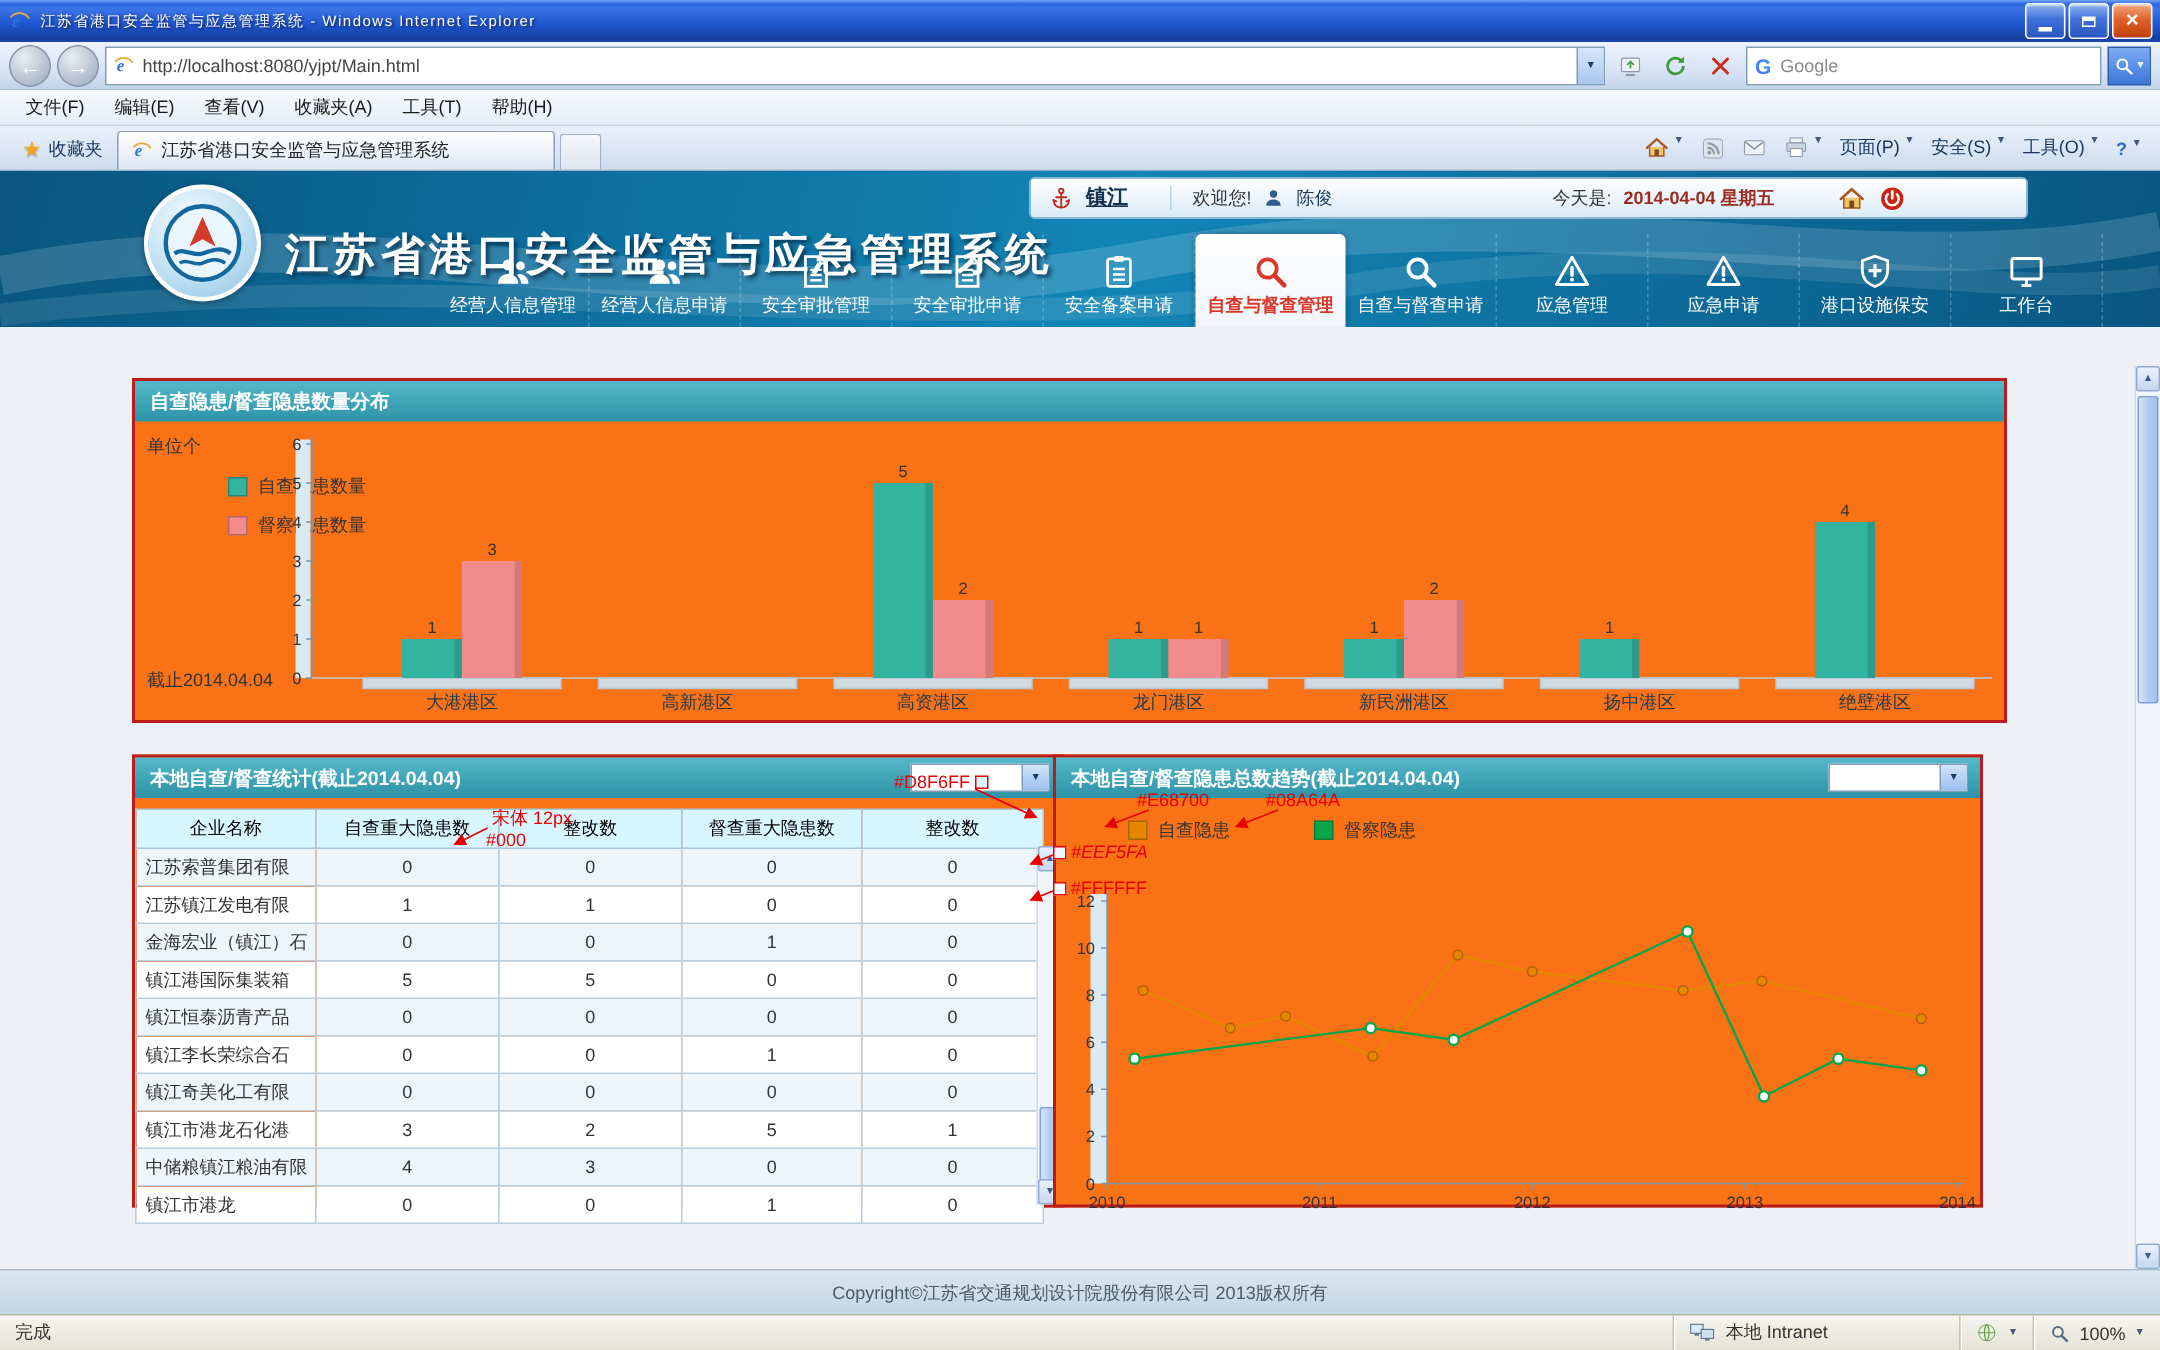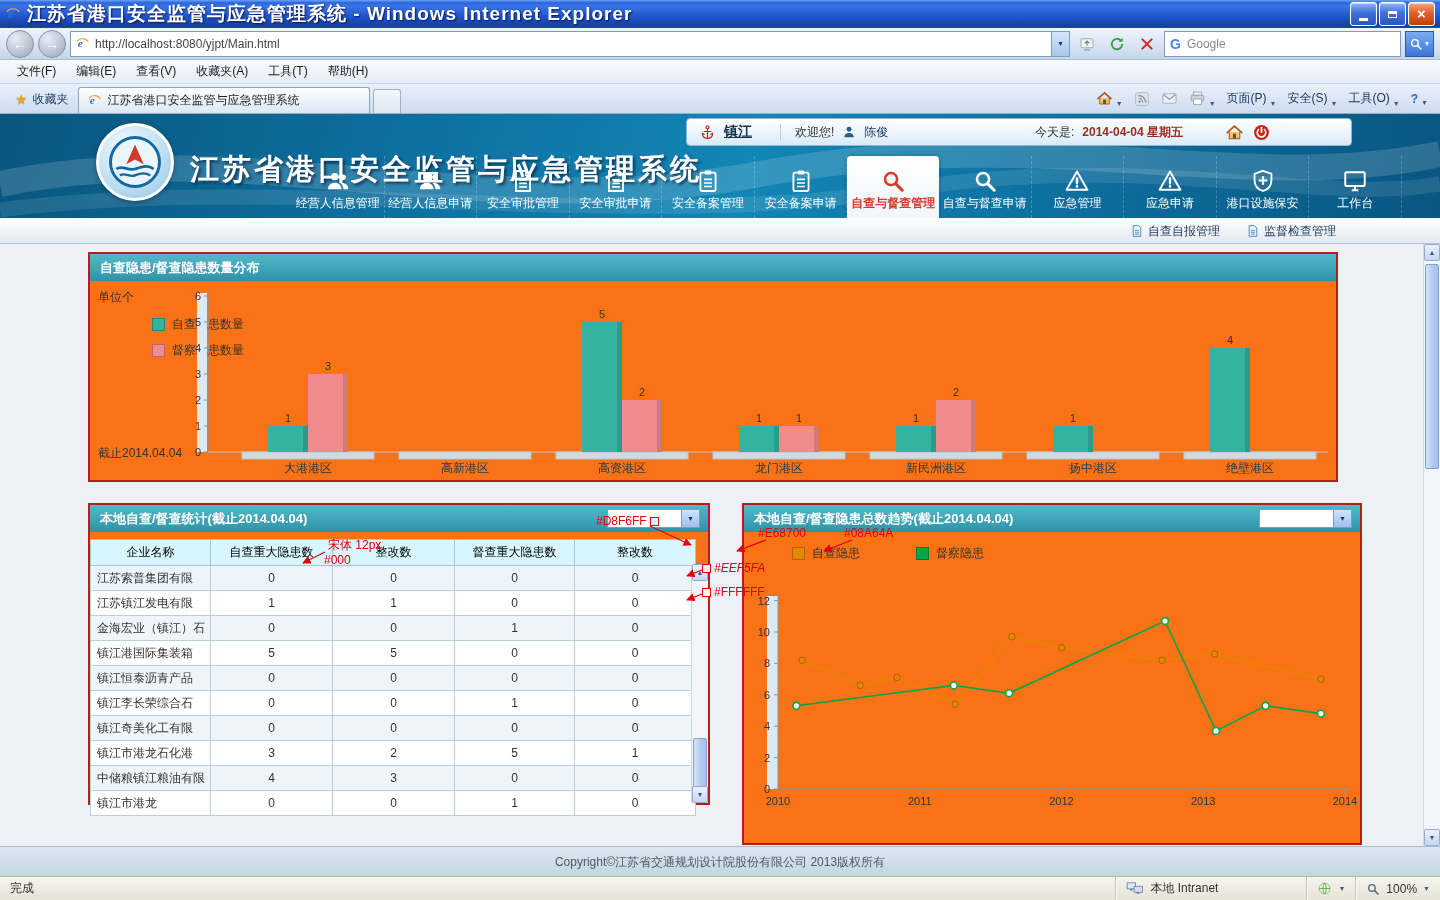--- a/index.html
+++ b/index.html
@@ -4,21 +4,21 @@
 <style>
   html,body{margin:0;padding:0;background:#3b3b3b;}
   #screen{position:relative;width:1440px;height:900px;overflow:hidden;background:#fff;
     font-family:"Liberation Sans","DejaVu Sans",sans-serif;font-size:12px;-webkit-font-smoothing:antialiased;}
   .ico svg{display:block;width:100%;height:100%;}
   .ico{display:inline-block;line-height:0;}
 
   
   .titlebar{position:absolute;left:0;top:0;width:1440px;height:28px;display:flex;align-items:center;padding:0 5px;box-sizing:border-box;
     background:linear-gradient(180deg,#6ea2f5 0%,#2a66dd 10%,#3a74e6 22%,#1e54cc 60%,#16409f 92%,#1a47ae 100%);}
-  .win-title{flex:1;margin-left:6px;color:#fff;font-size:19px;font-weight:bold;letter-spacing:1px;white-space:nowrap;overflow:hidden;
+  .win-title{flex:1;margin-left:6px;color:#fff;font-size:10px;font-weight:normal;letter-spacing:1px;white-space:nowrap;overflow:hidden;
     text-shadow:1px 1px 2px rgba(0,0,40,.75);}
   .win-btns{display:flex;gap:2px;}
   .win-btn{width:25px;height:22px;border:1px solid #fff;border-radius:3px;display:flex;align-items:center;justify-content:center;color:#fff;
     background:linear-gradient(180deg,#8fb4f5,#3e70d8 45%,#2a57c0);box-shadow:inset 0 1px 1px rgba(255,255,255,.6);}
   .win-btn.close{background:linear-gradient(180deg,#f0a67f,#e0622b 45%,#c03f06);}
   .glyph-min{width:9px;height:3px;background:#fff;margin-top:11px;}
   .glyph-restore{width:9px;height:7px;border:1px solid #fff;border-top-width:3px;box-sizing:border-box;}
   .glyph-close{font-size:15px;font-weight:bold;line-height:1;margin-top:-1px;}
 
   
@@ -47,21 +47,21 @@
   
   .cmdbar{position:absolute;top:84px;left:0;width:1440px;height:30px;box-sizing:border-box;display:flex;align-items:flex-end;padding:0 6px;
     background:linear-gradient(#e9f0fa,#cedcf0);border-bottom:1px solid #97adc8;}
   .fav-btn{display:flex;align-items:center;gap:5px;height:24px;padding:0 9px;margin-bottom:2px;color:#17365d;}
   .star-glyph{color:#f2a41d;font-size:14px;text-shadow:0 1px 1px rgba(120,70,0,.4);}
   .tab{display:flex;align-items:center;gap:6px;width:292px;height:26px;box-sizing:border-box;padding:0 8px;color:#222;
     background:linear-gradient(#fefefe,#eaf0f8 60%,#dde7f2);border:1px solid #8fa3bc;border-bottom:none;border-radius:3px 3px 0 0;}
   .tab-label{white-space:nowrap;overflow:hidden;}
   .tab-stub{width:26px;height:23px;background:linear-gradient(#f3f6fa,#dee6f1);border:1px solid #a2b2c6;border-bottom:none;border-radius:3px 3px 0 0;margin-left:3px;}
   .cmd-right{margin-left:auto;display:flex;align-items:center;gap:11px;padding-right:6px;height:100%;color:#17365d;}
-  .cmd-item{display:flex;align-items:flex-end;gap:3px;}
+  .cmd-item{display:flex;align-items:flex-start;gap:3px;}
   .dd-glyph{font-size:7px;color:#44597a;}
 
   
   .page{position:absolute;top:114px;left:0;width:1440px;height:762px;background:#edf1f6;overflow:hidden;}
 
   .banner{position:absolute;top:0;left:0;width:1440px;height:104px;overflow:hidden;
     background:linear-gradient(105deg,#09567f 0%,#0d6d9c 25%,#1286b6 52%,#0d6b9a 78%,#095681 100%);}
   .waves{position:absolute;left:0;top:0;width:1440px;height:104px;}
   .logo{position:absolute;left:96px;top:9px;width:78px;height:78px;border-radius:50%;border:3px solid #fff;box-sizing:border-box;
     background:radial-gradient(circle at 38% 30%,#f4fbff,#bfe0f2 55%,#8fc3e2);display:flex;align-items:center;justify-content:center;
@@ -90,21 +90,21 @@
   .subnav-item{display:flex;align-items:center;gap:4px;}
 
   .content{position:absolute;top:130px;left:0;width:1440px;height:602px;}
 
   .panel{position:absolute;background:#f97316;border:2px solid #b91c1c;box-sizing:border-box;}
   .panel-hd{position:relative;height:27px;line-height:27px;padding-left:10px;color:#fff;font-size:13px;font-weight:bold;
     background:linear-gradient(#55b8ca,#2d93a8);box-sizing:border-box;}
   .panel-body{position:relative;height:calc(100% - 27px);}
   #panel-bar{left:88px;top:8px;width:1250px;height:230px;}
   #panel-table{left:88px;top:259px;width:622px;height:302px;}
-  #panel-trend{left:742px;top:259px;width:620px;height:342px;}
+  #panel-trend{left:702px;top:259px;width:620px;height:302px;}
 
   .hdr-select{position:absolute;right:8px;top:4px;width:93px;height:19px;background:#fff;border:1px solid #7f9db9;display:flex;box-sizing:border-box;}
   .sel-text{flex:1;}
   .sel-btn{width:17px;height:100%;display:flex;align-items:center;justify-content:center;font-size:7px;color:#1c3a66;
     background:linear-gradient(#cfe3fb,#9cc0ee);border-left:1px solid #7f9db9;}
 
   .unit-label{position:absolute;left:8px;top:8px;color:#333;}
   .bar-legend{position:absolute;left:20px;top:35px;display:flex;flex-direction:column;gap:9px;color:#333;}
   .leg-row{display:flex;align-items:center;gap:7px;margin-left:42px;}
   .chip{width:13px;height:13px;border:1px solid rgba(0,0,0,.25);box-sizing:border-box;}
@@ -405,30 +405,20 @@
             <span class="nav-label">安全审批申请</span>
           </div>
           <div class="nav-item">
             <span class="ico nav-ico">
               <svg viewBox="0 0 24 24">
                 <rect x="5" y="4.2" width="14" height="17" rx="1.5" fill="none" stroke="currentColor" stroke-width="1.7"></rect>
                 <rect x="9" y="2.4" width="6" height="3.6" rx="1" fill="currentColor"></rect>
                 <path d="M8.3 10.5h7.4M8.3 13.8h7.4M8.3 17.1h7.4" stroke="currentColor" stroke-width="1.5"></path>
               </svg>
             </span>
-            <span class="nav-label">安全备案管理</span>
-          </div>
-          <div class="nav-item">
-            <span class="ico nav-ico">
-              <svg viewBox="0 0 24 24">
-                <rect x="5" y="4.2" width="14" height="17" rx="1.5" fill="none" stroke="currentColor" stroke-width="1.7"></rect>
-                <rect x="9" y="2.4" width="6" height="3.6" rx="1" fill="currentColor"></rect>
-                <path d="M8.3 10.5h7.4M8.3 13.8h7.4M8.3 17.1h7.4" stroke="currentColor" stroke-width="1.5"></path>
-              </svg>
-            </span>
             <span class="nav-label">安全备案申请</span>
           </div>
           <div class="nav-item active">
             <span class="ico nav-ico">
               <svg viewBox="0 0 24 24">
                 <circle cx="10.2" cy="10.2" r="5.6" fill="none" stroke="currentColor" stroke-width="2.3"></circle>
                 <path d="M14.6 14.6 20.5 20.5" stroke="currentColor" stroke-width="2.8" stroke-linecap="round"></path>
               </svg>
             </span>
             <span class="nav-label">自查与督查管理</span>
@@ -476,42 +466,20 @@
               <svg viewBox="0 0 24 24">
                 <rect x="3" y="4" width="18" height="12.6" rx="1.2" fill="none" stroke="currentColor" stroke-width="1.8"></rect>
                 <path d="M9 20.6h6M12 16.6v4" stroke="currentColor" stroke-width="1.8"></path>
               </svg>
             </span>
             <span class="nav-label">工作台</span>
           </div>
         </div>
     </div>
 
-    <div class="subnav">
-      <div class="subnav-items">
-          <span class="subnav-item">
-            <span class="ico" style="width: 14px; height: 14px;">
-              <svg viewBox="0 0 24 24">
-                <path d="M5.5 2.8h9.2l3.8 3.8v14.6H5.5z" fill="#e9f4fb" stroke="#4a89b4" stroke-width="1.6"></path>
-                <path d="M8.5 11h7M8.5 14.2h7M8.5 17.4h7" stroke="#4a89b4" stroke-width="1.5"></path>
-              </svg>
-            </span>
-            <span>自查自报管理</span>
-          </span>
-          <span class="subnav-item">
-            <span class="ico" style="width: 14px; height: 14px;">
-              <svg viewBox="0 0 24 24">
-                <path d="M5.5 2.8h9.2l3.8 3.8v14.6H5.5z" fill="#e9f4fb" stroke="#4a89b4" stroke-width="1.6"></path>
-                <path d="M8.5 11h7M8.5 14.2h7M8.5 17.4h7" stroke="#4a89b4" stroke-width="1.5"></path>
-              </svg>
-            </span>
-            <span>监督检查管理</span>
-          </span>
-        </div>
-    </div>
 
     <div class="content">
 
       <div class="panel" id="panel-bar">
         <div class="panel-hd">自查隐患/督查隐患数量分布</div>
         <div class="panel-body">
           <span class="unit-label">单位个</span>
           <div class="bar-legend">
             <span class="leg-row">
                 <span class="chip" style="background: rgb(51, 179, 160);"></span>

